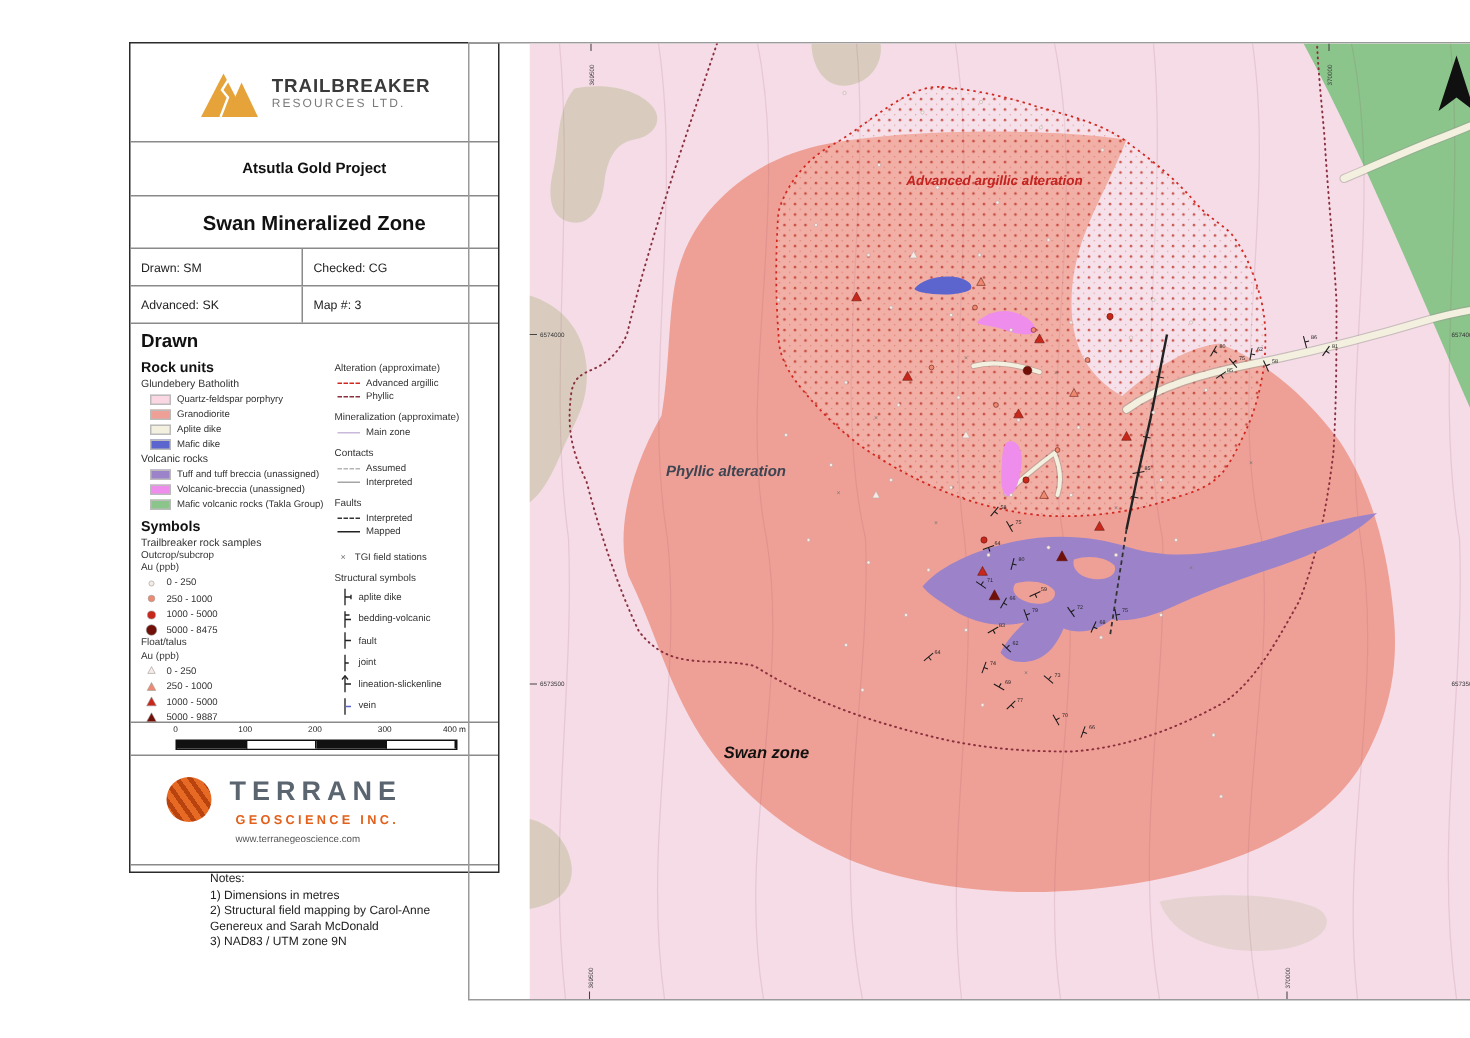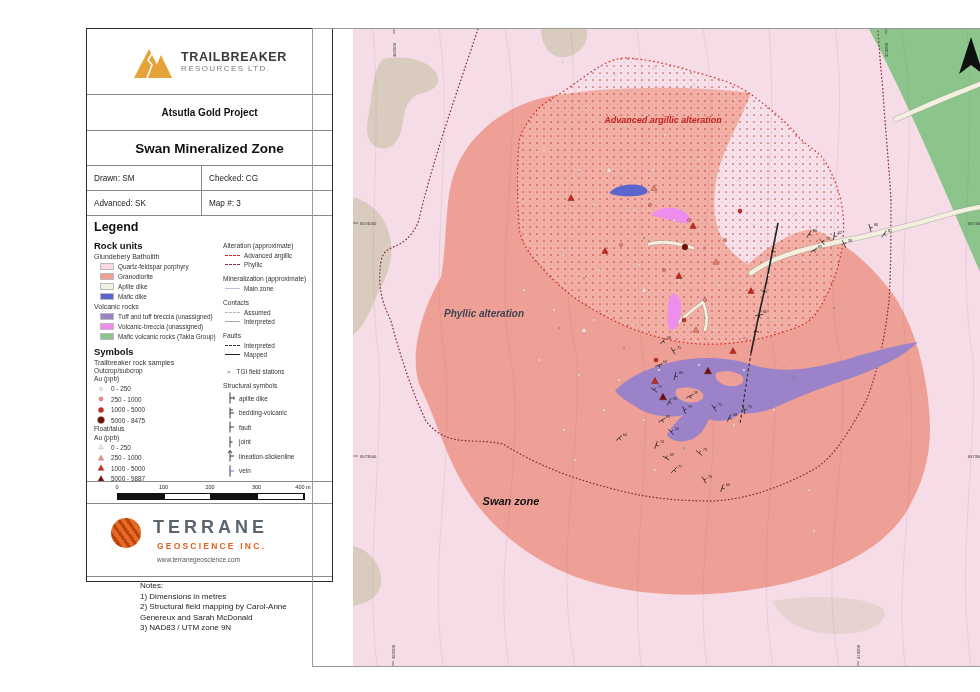--- a/index.html
+++ b/index.html
@@ -81,21 +81,21 @@
         <div class="infocell l">Drawn: SM</div>
         <div class="infocell r">Checked: CG</div>
       </div>
       <div class="inforow">
         <div class="infocell l">Advanced: SK</div>
         <div class="infocell r">Map #: 3</div>
       </div>
     </div>
 
     <div id="sec-legend" class="sec">
-      <div class="lg-title">Legend</div>
+      <div class="lg-title">Drawn</div>
       <div id="lg-left">
         <div class="lg-h2">Rock units</div>
         <div id="lg-rock-units">
             <div class="lg-gname">Glundebery Batholith</div>
             <div class="lg-item">
               <span class="swatch" style="background:#fad7e2"></span>
               <span class="lg-label">Quartz-feldspar porphyry</span>
             </div>
             <div class="lg-item">
               <span class="swatch" style="background:#efa096"></span>

